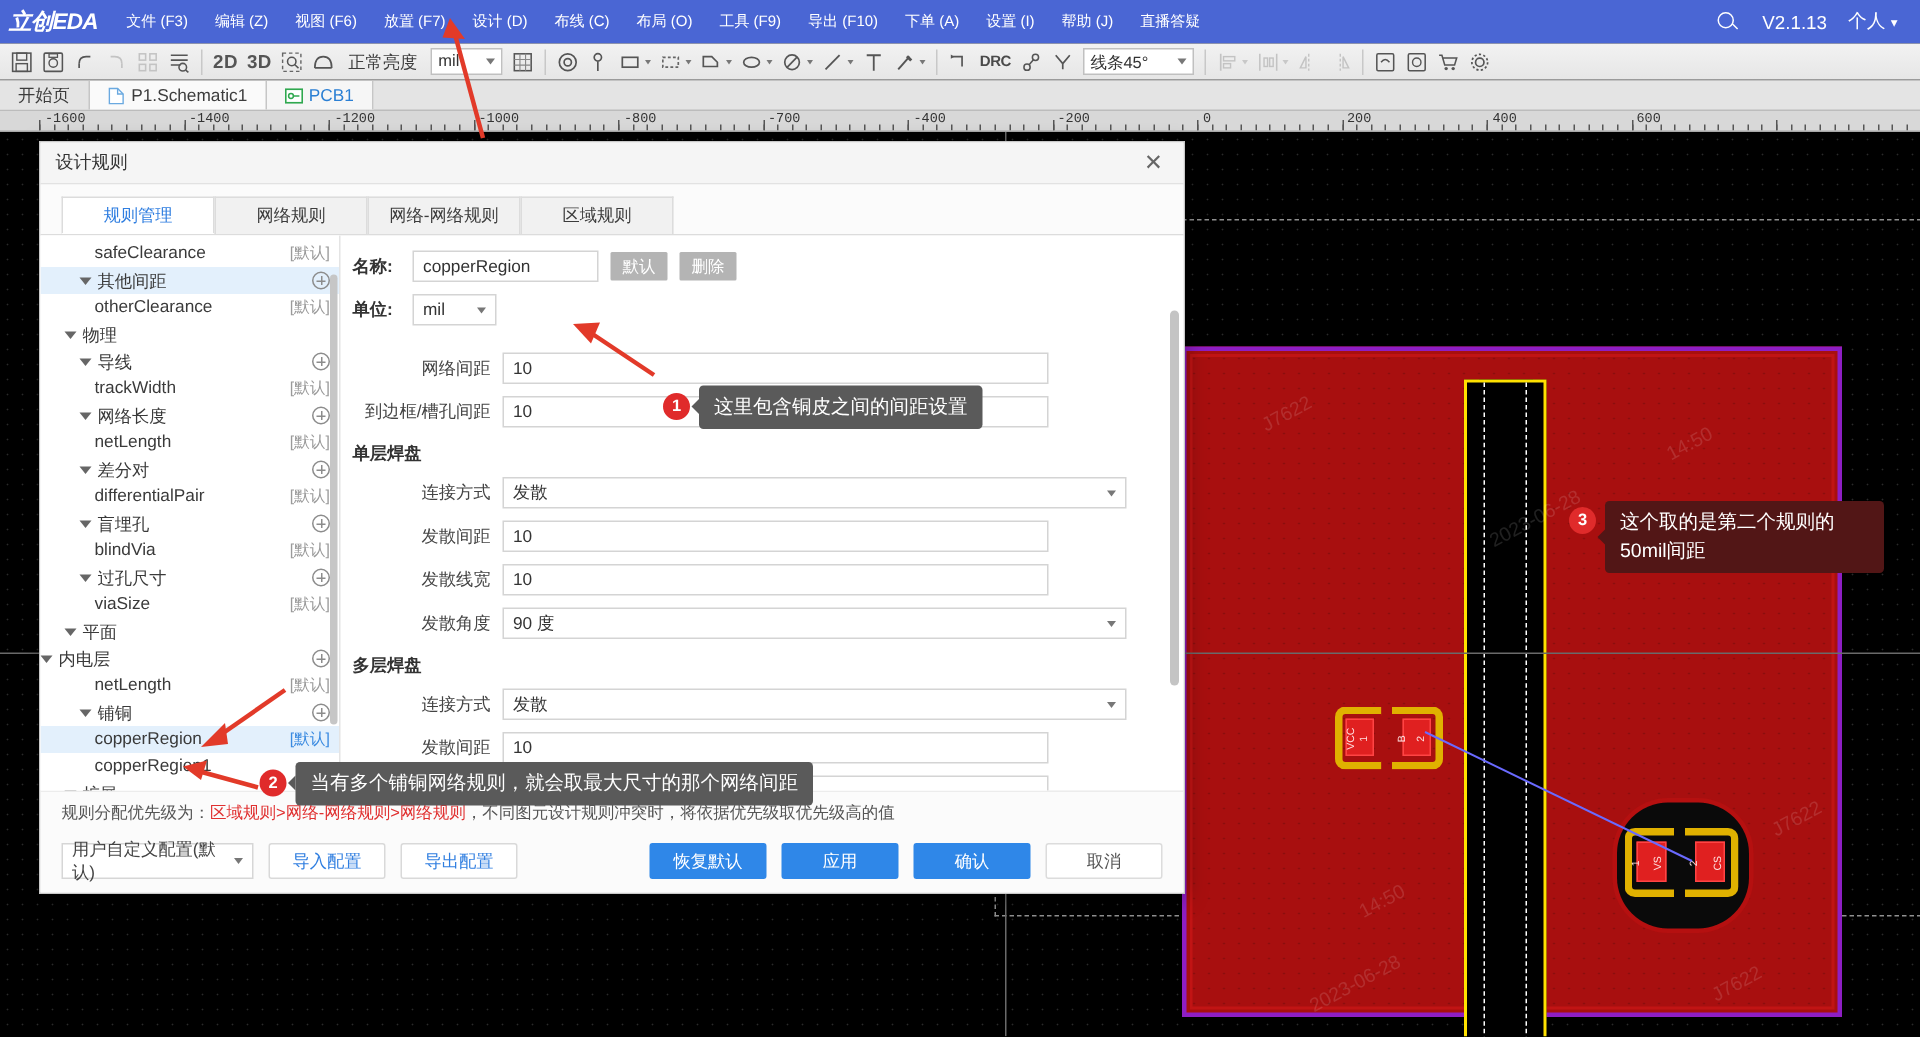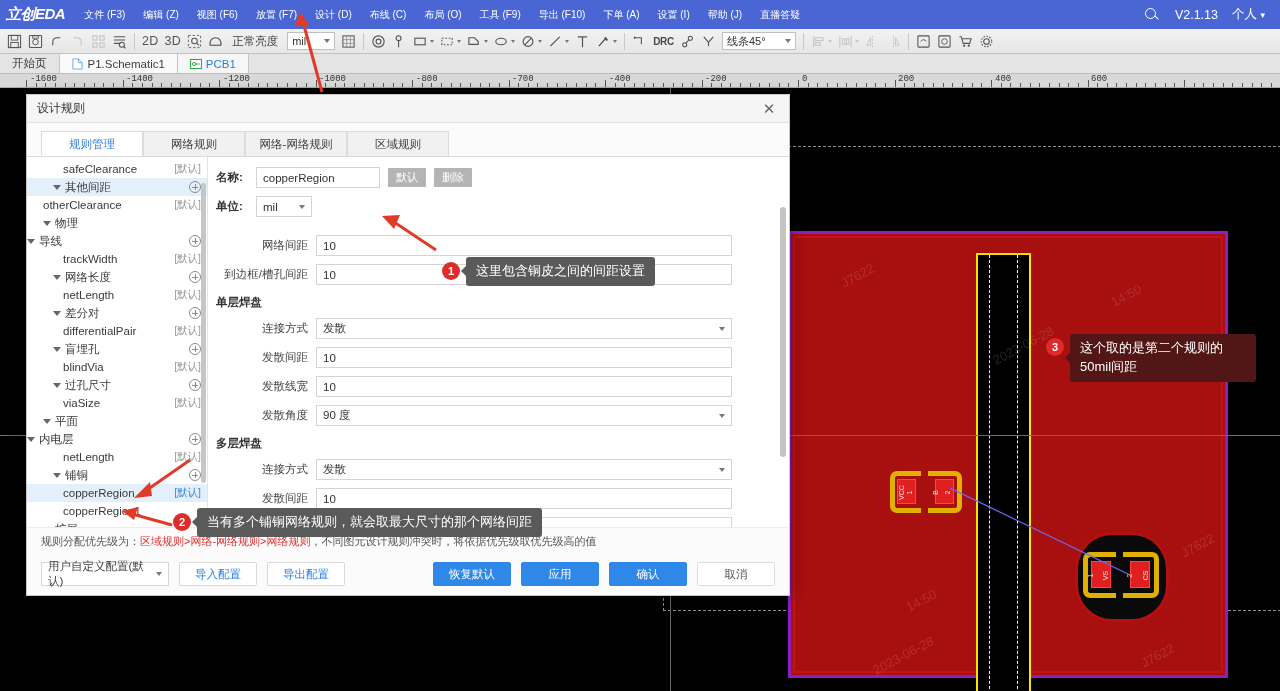--- a/index.html
+++ b/index.html
@@ -51,21 +51,21 @@
   }
   .tb {
     display: inline-flex; align-items: center; justify-content: center;
     height: 21px; min-width: 20px; padding: 0 3px;
     color: #4a4a4a; font-size: 12px;
   }
   .tb.dis { color: #bdbdbd; }
   .tb svg { display: block; }
   .tb-sep { width: 1px; height: 17px; background: #c8c8c8; margin: 0 4px; }
   .tb-label { font-size: 11.5px; color: #3d3d3d; padding: 0 6px; }
-  .tb-txt { font-size: 12.5px; font-weight: normal; color: #555; letter-spacing: 0.3px; }
+  .tb-txt { font-size: 12.5px; font-weight: bold; color: #555; letter-spacing: 0.3px; }
   .tb-select {
     display: inline-flex; align-items: center; justify-content: space-between;
     height: 18px; border: 1px solid #c0c0c0; background: #fff;
     font-size: 11px; color: #333; padding: 0 4px; margin: 0 3px;
   }
   .tb-caret { width: 0; height: 0; border-left: 3px solid transparent;
     border-right: 3px solid transparent; border-top: 4px solid #777; margin-left: 5px; }
   .tb-caret.sm { border-left-width: 2.5px; border-right-width: 2.5px; border-top-width: 3.5px; margin-left: 2px;}
 
   
@@ -188,21 +188,21 @@
   .dtab {
     width: 102px; height: 25px; line-height: 25px; text-align: center;
     font-size: 11.5px; color: #3c3c3c;
     border: 1px solid #dcdcdc; border-bottom: none;
     background: #f1f1f1; cursor: default;
   }
   .dtab.active { background: #fff; color: #2f7ee0; border-bottom: 1px solid #fff; margin-bottom: -1px; }
 
   .dlg-body { flex: 1; display: flex; min-height: 0; background: #fff; }
   .tree-pane {
-    width: 181px; border-right: 1px solid #e4e4e4;
+    width: 200px; border-right: 1px solid #e4e4e4;
     overflow: hidden; position: relative; padding-top: 3px;
     background: #fff;
   }
   .tree-scroll { position: absolute; right: 1px; top: 26px; width: 5px; height: 300px;
     background: #c6c6c6; border-radius: 3px; }
   .trow {
     display: flex; align-items: center; height: 18px;
     font-size: 11.5px; color: #3a3a3a; cursor: default;
     padding-right: 6px;
   }
@@ -232,21 +232,21 @@
   }
   .frow { display: flex; align-items: center; margin-bottom: 8px; }
   .flabel-wide { width: 100px; text-align: left; font-size: 11.5px; color: #333; padding-left: 4px; font-weight: bold;}
   .flabel { width: 104px; text-align: right; font-size: 11.5px; color: #444; padding-right: 8px; }
   .finput {
     height: 21px; border: 1px solid #d4d4d4; background: #fff;
     font-size: 11.5px; color: #333; padding: 0 6px;
     display: flex; align-items: center;
     font-family: "Liberation Sans", sans-serif;
   }
-  .finput.full { width: 416px; }
+  .finput.full { width: 364px; }
   .finput.name { width: 124px; }
   .fselect {
     height: 21px; border: 1px solid #d4d4d4; background: #fff;
     font-size: 11.5px; color: #333; padding: 0 6px;
     display: flex; align-items: center; justify-content: space-between;
   }
   .fselect.sm { width: 56px; }
   .fselect.full { width: 416px; }
   .gbtn {
     height: 19px; min-width: 34px; padding: 0 8px; margin-left: 8px;
@@ -808,29 +808,29 @@
         <div id="tree-rows">
             <div class="trow" style="padding-left:36px">
               <span class="tlabel">safeClearance</span>
               <span class="tdefault">[默认]</span>
             </div>
             <div class="trow selected" style="padding-left:26px">
               <span class="tcaret"></span>
               <span class="tlabel">其他间距</span>
               <span class="tplus"></span>
             </div>
-            <div class="trow" style="padding-left:16px">
+            <div class="trow" style="padding-left:36px">
               <span class="tlabel">otherClearance</span>
               <span class="tdefault">[默认]</span>
             </div>
             <div class="trow" style="padding-left:16px">
               <span class="tcaret"></span>
               <span class="tlabel">物理</span>
             </div>
-            <div class="trow" style="">
+            <div class="trow" style="padding-left:26px">
               <span class="tcaret"></span>
               <span class="tlabel">导线</span>
               <span class="tplus"></span>
             </div>
             <div class="trow" style="padding-left:36px">
               <span class="tlabel">trackWidth</span>
               <span class="tdefault">[默认]</span>
             </div>
             <div class="trow" style="padding-left:26px">
               <span class="tcaret"></span>

